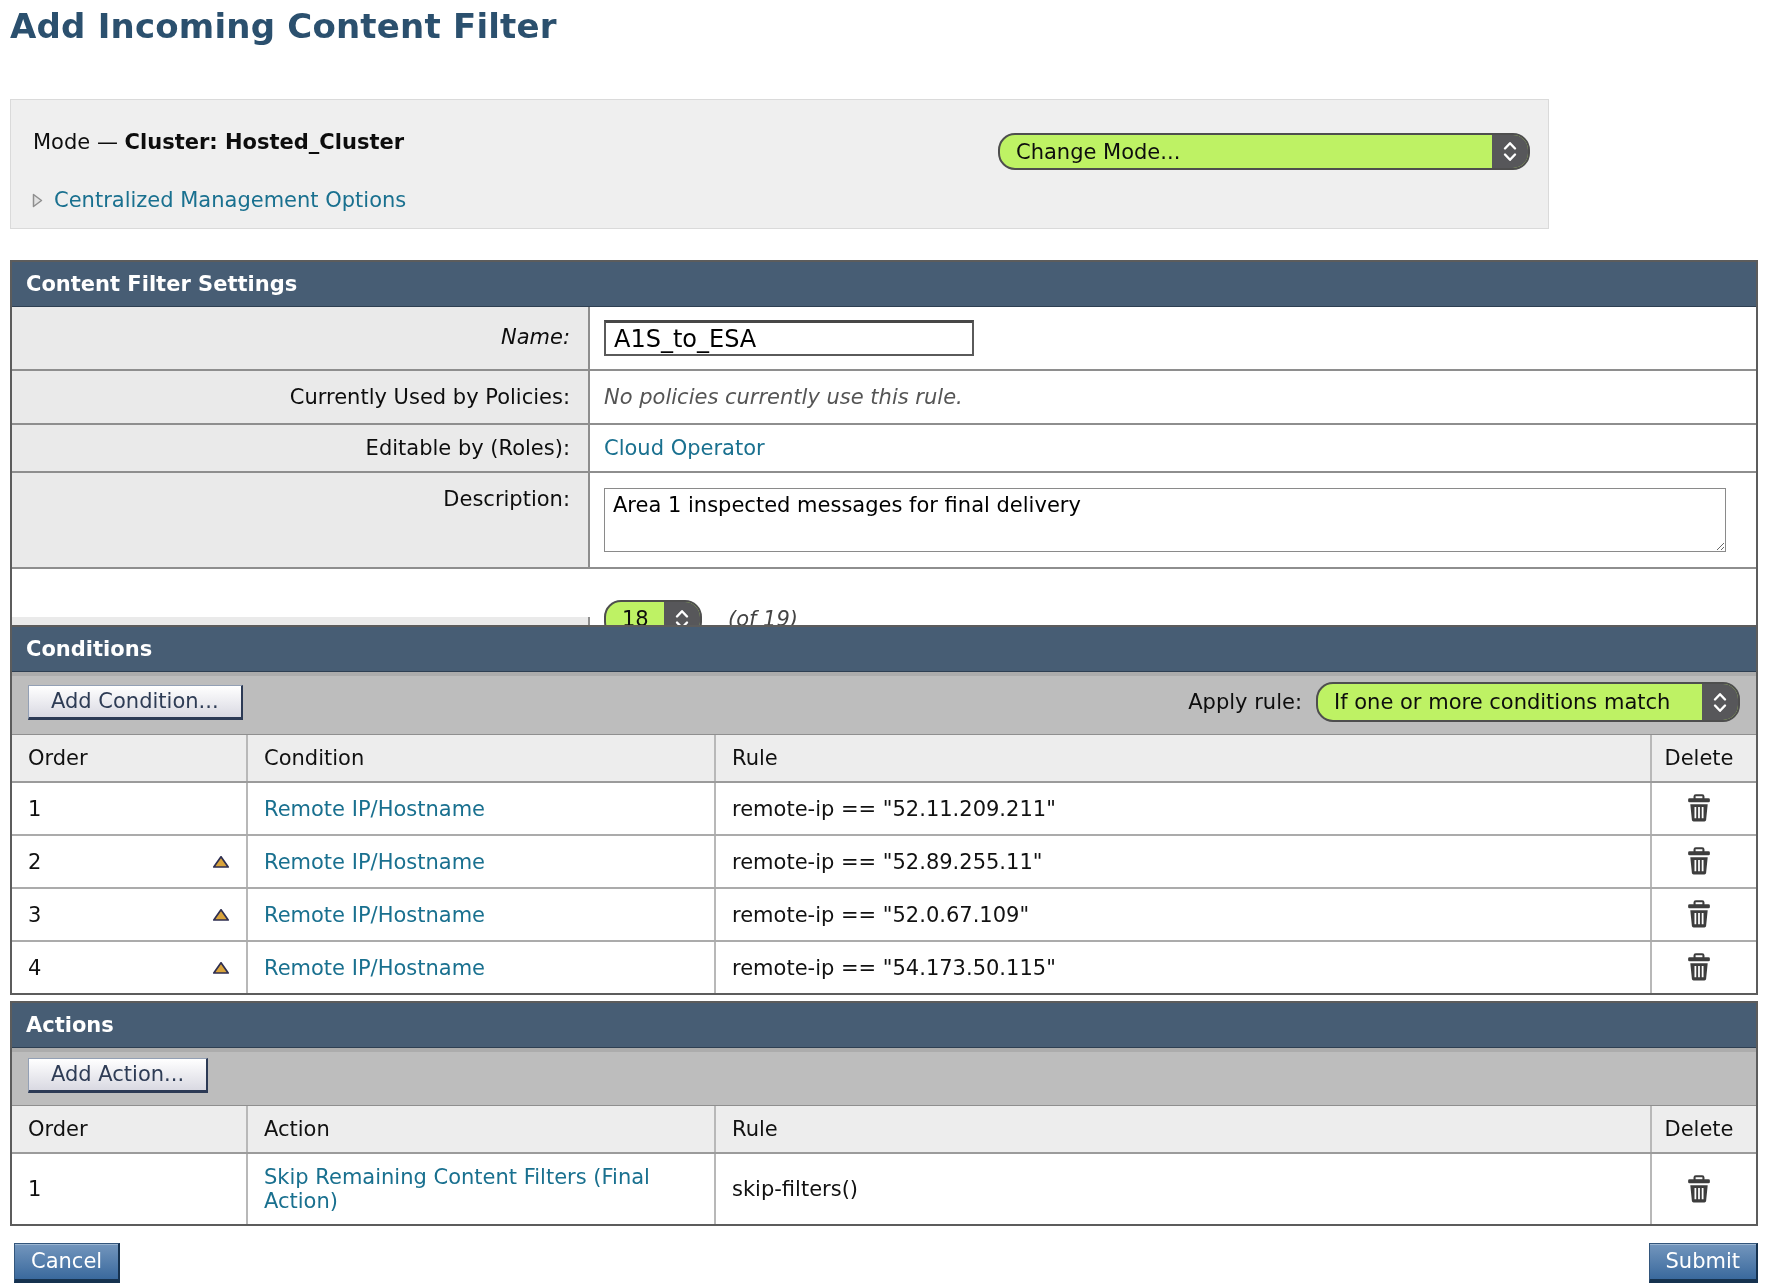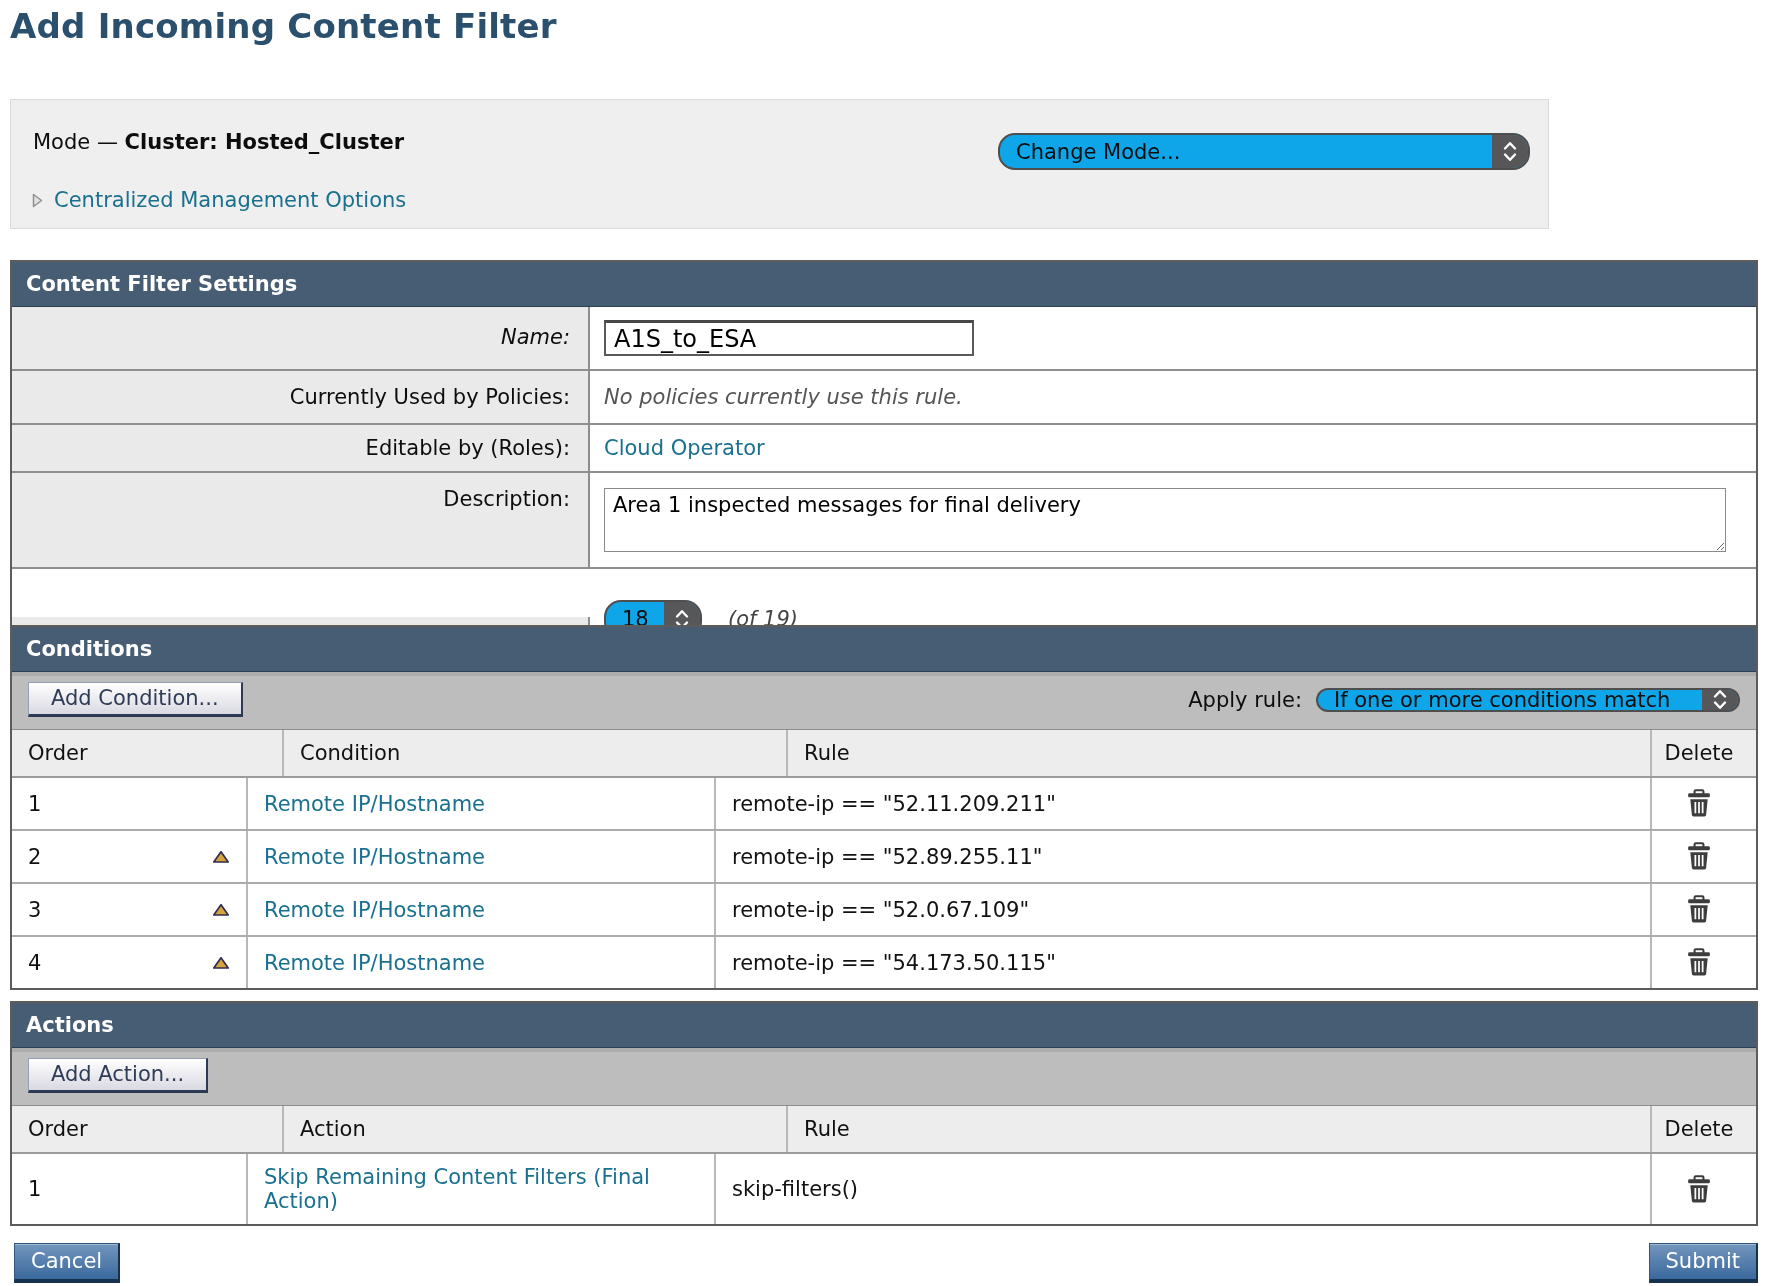--- a/index.html
+++ b/index.html
@@ -19,21 +19,21 @@
     background:#efefef; border:1px solid #dadada;
   }
   .mode-line { position:absolute; left:22px; top:30px; font-size:21px; color:#0d0d0d; }
   .mode-line b { font-weight:bold; }
   .mgmt-link {
     position:absolute; left:20px; top:88px; display:flex; align-items:center; gap:10px;
     font-size:21px; color:#19708f; cursor:pointer;
   }
   
   .sel {
-    display:flex; align-items:stretch; background:#0ea5e9; border:2px solid #4e4e4e;
+    display:flex; align-items:stretch; background:#bef264; border:2px solid #4e4e4e;
     border-radius:17px; overflow:hidden; cursor:pointer;
   }
   .sel .sel-label { flex:1; display:flex; align-items:center; padding-left:16px;
     font-size:21px; color:#0d0d0d; white-space:nowrap; }
   .sel .spin { width:36px; background:#57575a; display:flex; align-items:center; justify-content:center; flex-shrink:0; }
   .change-mode { position:absolute; right:18px; top:33px; width:532px; height:37px; }
   
   .panel {
     position:absolute; left:10px; width:1748px; background:#fff;
     border:2px solid #5c5c5c;
@@ -68,23 +68,23 @@
     background:#bdbdbd; padding:10px 16px 12px 16px; display:flex; align-items:center;
     border-bottom:1px solid #8f8f8f; box-shadow:inset 0 4px 0 #acacac;
   }
   .add-btn {
     font-family:inherit; font-size:21px; color:#2e3c55; cursor:pointer;
     background:linear-gradient(#ffffff,#d9d9e2);
     border:1px solid #93a0b5; border-right:2px solid #2c3a55; border-bottom:3px solid #2c3a55;
     padding:3px 22px 4px 22px;
   }
   .apply-rule { margin-left:auto; display:flex; align-items:center; gap:14px; font-size:21px; color:#0d0d0d; }
-  .apply-sel { width:424px; height:24px; }
-  
-  .tbl-header { display:flex; background:#ededed; border-bottom:2px solid #9b9b9b; font-size:21px;gap:36px; }
+  .apply-sel { width:424px; height:40px; }
+  
+  .tbl-header { display:flex; background:#ededed; border-bottom:2px solid #9b9b9b; font-size:21px; }
   .tbl-row { display:flex; background:#fff; font-size:21px; }
   .tbl-row + .tbl-row { border-top:2px solid #ababab; }
   .cell { padding:11px 10px 11px 16px; display:flex; align-items:center; }
   .col-order { width:234px; flex-shrink:0; position:relative; }
   .col-cond  { width:468px; flex-shrink:0; border-left:2px solid #b8b8b8; }
   .col-rule  { flex:1; border-left:2px solid #b8b8b8; }
   .col-del   { width:106px; flex-shrink:0; border-left:2px solid #b8b8b8; justify-content:center; padding-left:0; }
   .sort-arrow { position:absolute; right:16px; top:50%; transform:translateY(-50%); line-height:0; cursor:pointer; }
   .trash-btn { background:none; border:none; padding:0; cursor:pointer; line-height:0; }
   

